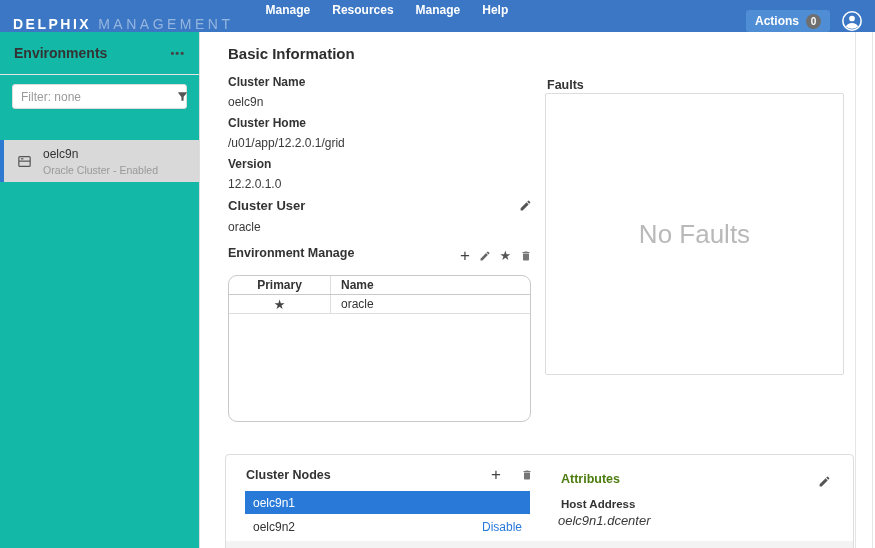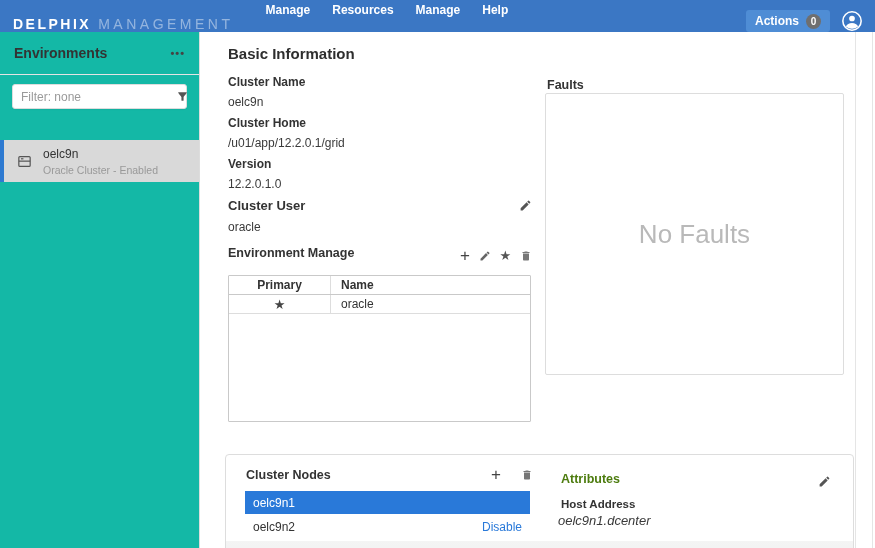--- a/index.html
+++ b/index.html
@@ -62,21 +62,21 @@
   .icon-btn { cursor:pointer; display:flex; align-items:center; justify-content:center; }
   .edit-user-btn { position:absolute; left:318px; top:167px; }
 
   .section-label { position:absolute; font-size:12.5px; font-weight:bold; color:#333; }
   .eu-toolbar { position:absolute; left:259px; top:216px; width:72px; height:16px;
     display:flex; align-items:center; justify-content:space-between; }
   .glyph-add { font-size:17px; font-weight:normal; color:#444; line-height:14px; }
   .glyph-star { font-size:13px; color:#555; line-height:14px; }
 
   .eu-table { position:absolute; left:27px; top:243px; width:303px; height:147px;
-    border:1px solid #C9C9C9; border-radius:1px; background:#fff; display:flex; flex-direction:column; }
+    border:1px solid #C9C9C9; border-radius:9px; background:#fff; display:flex; flex-direction:column; }
   .eu-row { display:flex; height:19px; }
   .eu-row.header { border-bottom:1px solid #C9C9C9; font-weight:bold; }
   .eu-row.data { border-bottom:1px solid #DDD; }
   .eu-cell-primary { width:102px; border-right:1px solid #DDD;
     display:flex; align-items:center; justify-content:center; }
   .eu-cell-name { flex:1; display:flex; align-items:center; padding-left:10px; }
   .eu-star { font-size:13px; color:#444; }
 
   .faults-label { position:absolute; left:346px; top:46px; font-size:12.5px; font-weight:bold; color:#333; }
   .faults-box { position:absolute; left:344px; top:61px; width:299px; height:282px;

